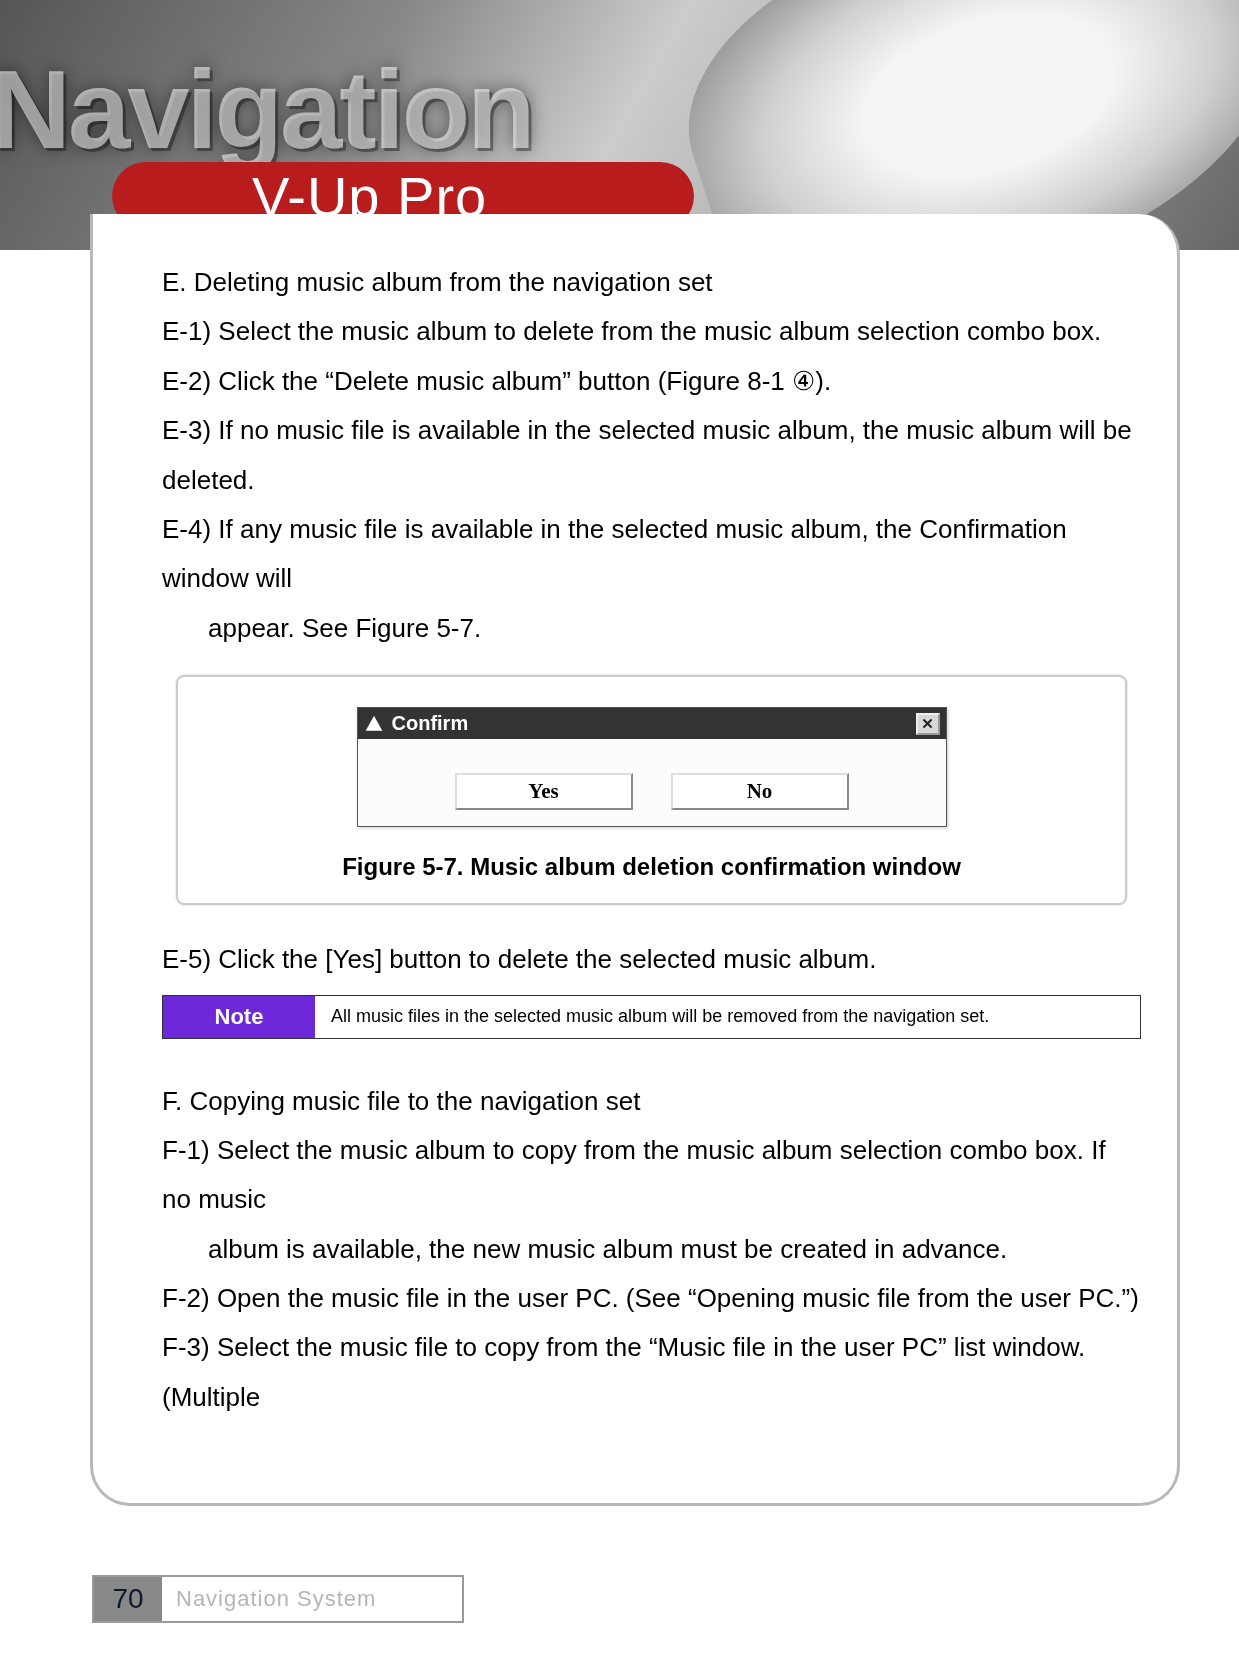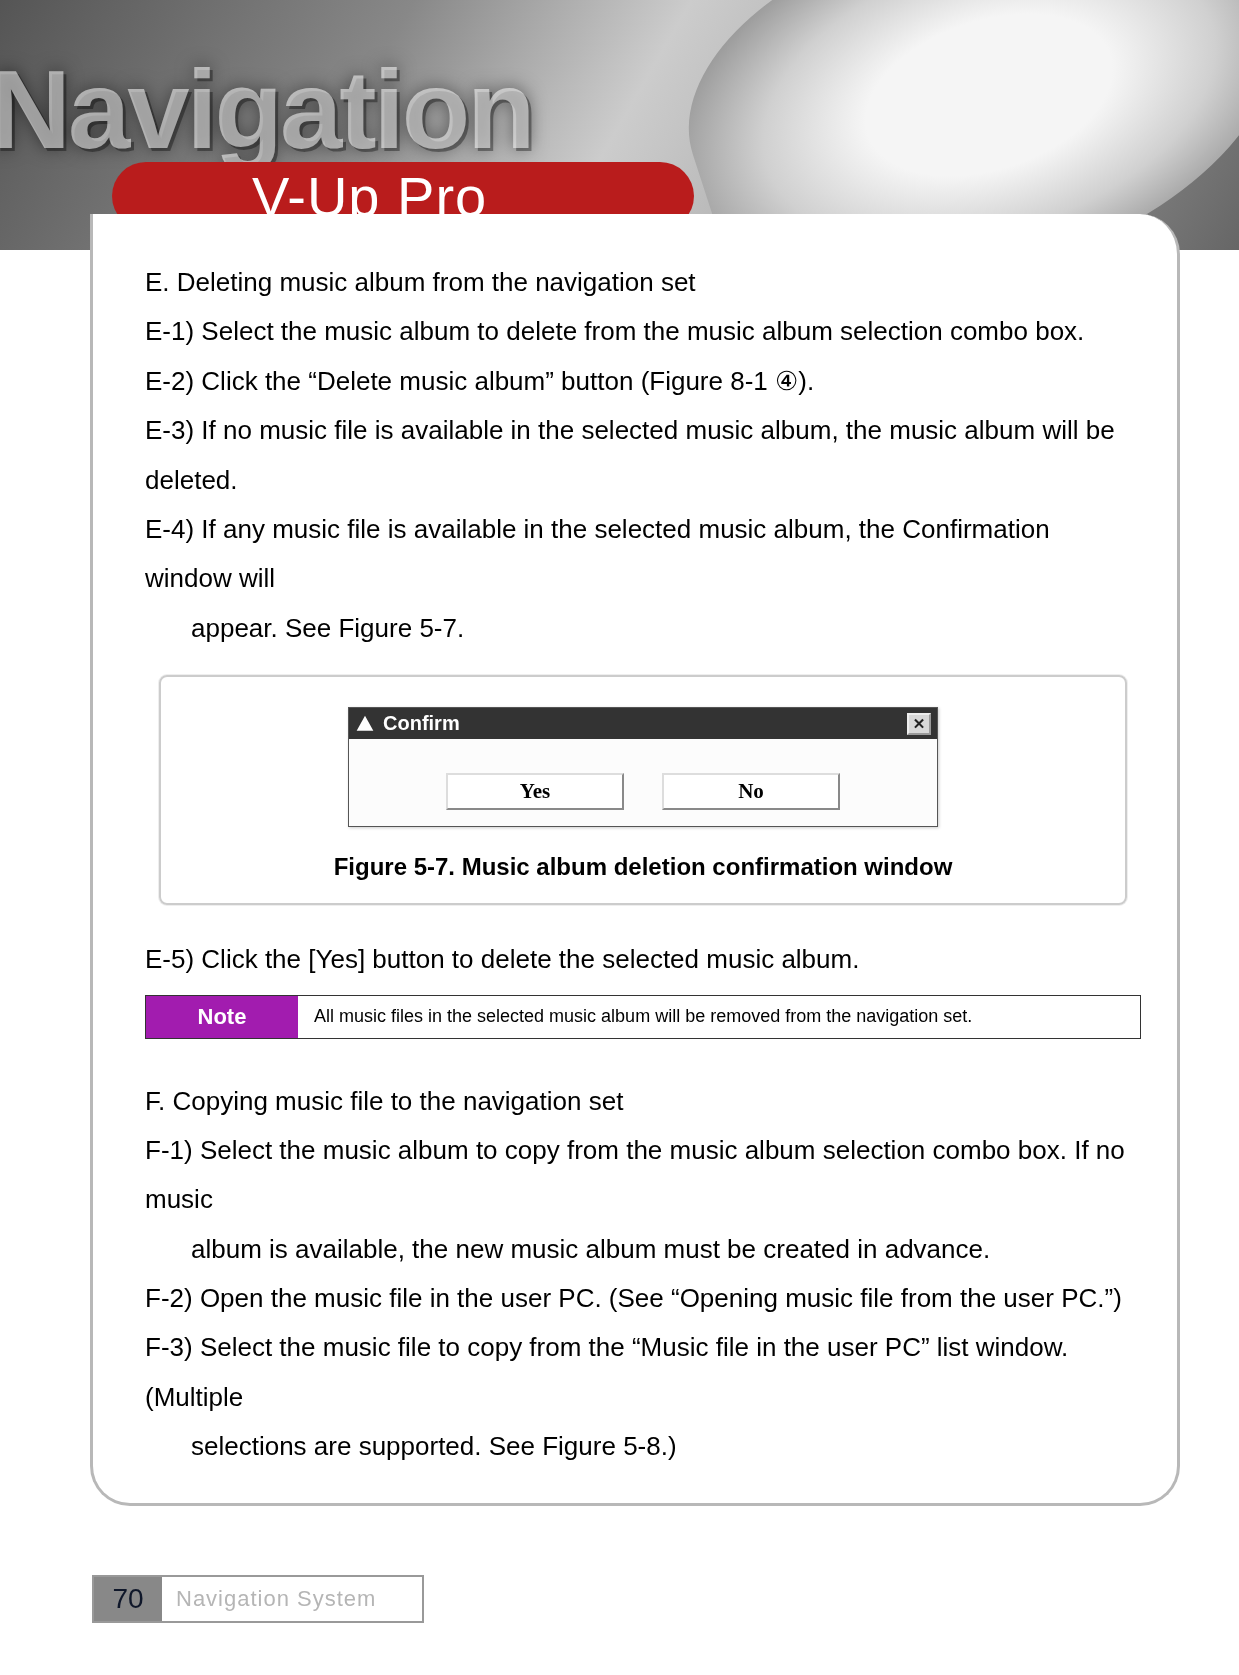--- a/index.html
+++ b/index.html
@@ -48,21 +48,21 @@
     font-size: 56px; letter-spacing: 1px;
   }
   .content-panel {
     position: absolute;
     top: 214px; left: 90px;
     width: 1090px; height: 1292px;
     background: #fff;
     border: 3px solid #b8b8b8;
     border-top: none;
     border-radius: 0 40px 40px 40px;
-    padding: 44px 36px 30px 52px;
+    padding: 44px 36px 30px 69px;
   }
   .body-text { font-size: 26px; line-height: 1.9; color: #000; }
   .indent { padding-left: 46px; }
   .figure-box {
     margin: 22px 14px 0 14px;
     border: 2px solid #ccc;
     border-radius: 8px;
     padding: 30px 30px 22px 30px;
     box-shadow: 0 0 0 1px #eee;
   }
@@ -96,42 +96,42 @@
   }
   .figure-caption {
     text-align: center; margin-top: 26px;
     font-family: Arial, sans-serif; font-weight: 900; font-size: 24px;
   }
   .note-row {
     display: flex; align-items: stretch;
     border: 1px solid #333; margin: 10px 0 38px 0; height: 44px;
   }
   .note-label {
-    width: 152px; background: #a21caf; color: #fff;
+    width: 152px; background: #6d28d9; color: #fff;
     display: flex; align-items: center; justify-content: center;
     font-family: Arial, sans-serif; font-weight: bold; font-size: 22px;
   }
   .note-text {
     flex: 1; display: flex; align-items: center; padding: 0 16px;
     font-size: 18px; font-family: "Futura", "Trebuchet MS", Arial;
   }
   .footer {
     position: absolute;
     left: 92px; bottom: 52px;
     display: flex; align-items: stretch;
     border: 2px solid #999;
     height: 48px;
   }
   .page-num {
     width: 68px; background: #888; color: #0f172a;
     display: flex; align-items: center; justify-content: center;
     font-family: "Eurostile", Arial; font-size: 28px;
   }
   .footer-label {
-    width: 260px; display: flex; align-items: center; padding-left: 14px;
+    width: 300px; display: flex; align-items: center; padding-left: 14px;
     color: #b5b5b5; font-family: "Eurostile", Arial; font-size: 22px; letter-spacing: 1px;
   }
 </style>
 </head>
 <body>
 
 <div class="header-bg"></div>
 <div class="nav-title">Navigation</div>
 <div class="subtitle-pill">
   <span>V-Up Pro</span>
@@ -178,20 +178,19 @@
     <div class="note-label">Note</div>
     <div class="note-text">All music files in the selected music album will be removed from the navigation set.</div>
   </div>
 
   <div class="body-text">
     <div>F. Copying music file to the navigation set</div>
     <div>F-1) Select the music album to copy from the music album selection combo box. If no music</div>
     <div class="indent">album is available, the new music album must be created in advance.</div>
     <div>F-2) Open the music file in the user PC. (See “Opening music file from the user PC.”)</div>
     <div>F-3) Select the music file to copy from the “Music file in the user PC” list window. (Multiple</div>
-    <div class="indent">selections are supported. See Figure 5-8.)</div>
   </div>
 </div>
 
 <div class="footer">
   <div class="page-num">70</div>
   <div class="footer-label">Navigation System</div>
 </div>
 
 </body></html>

